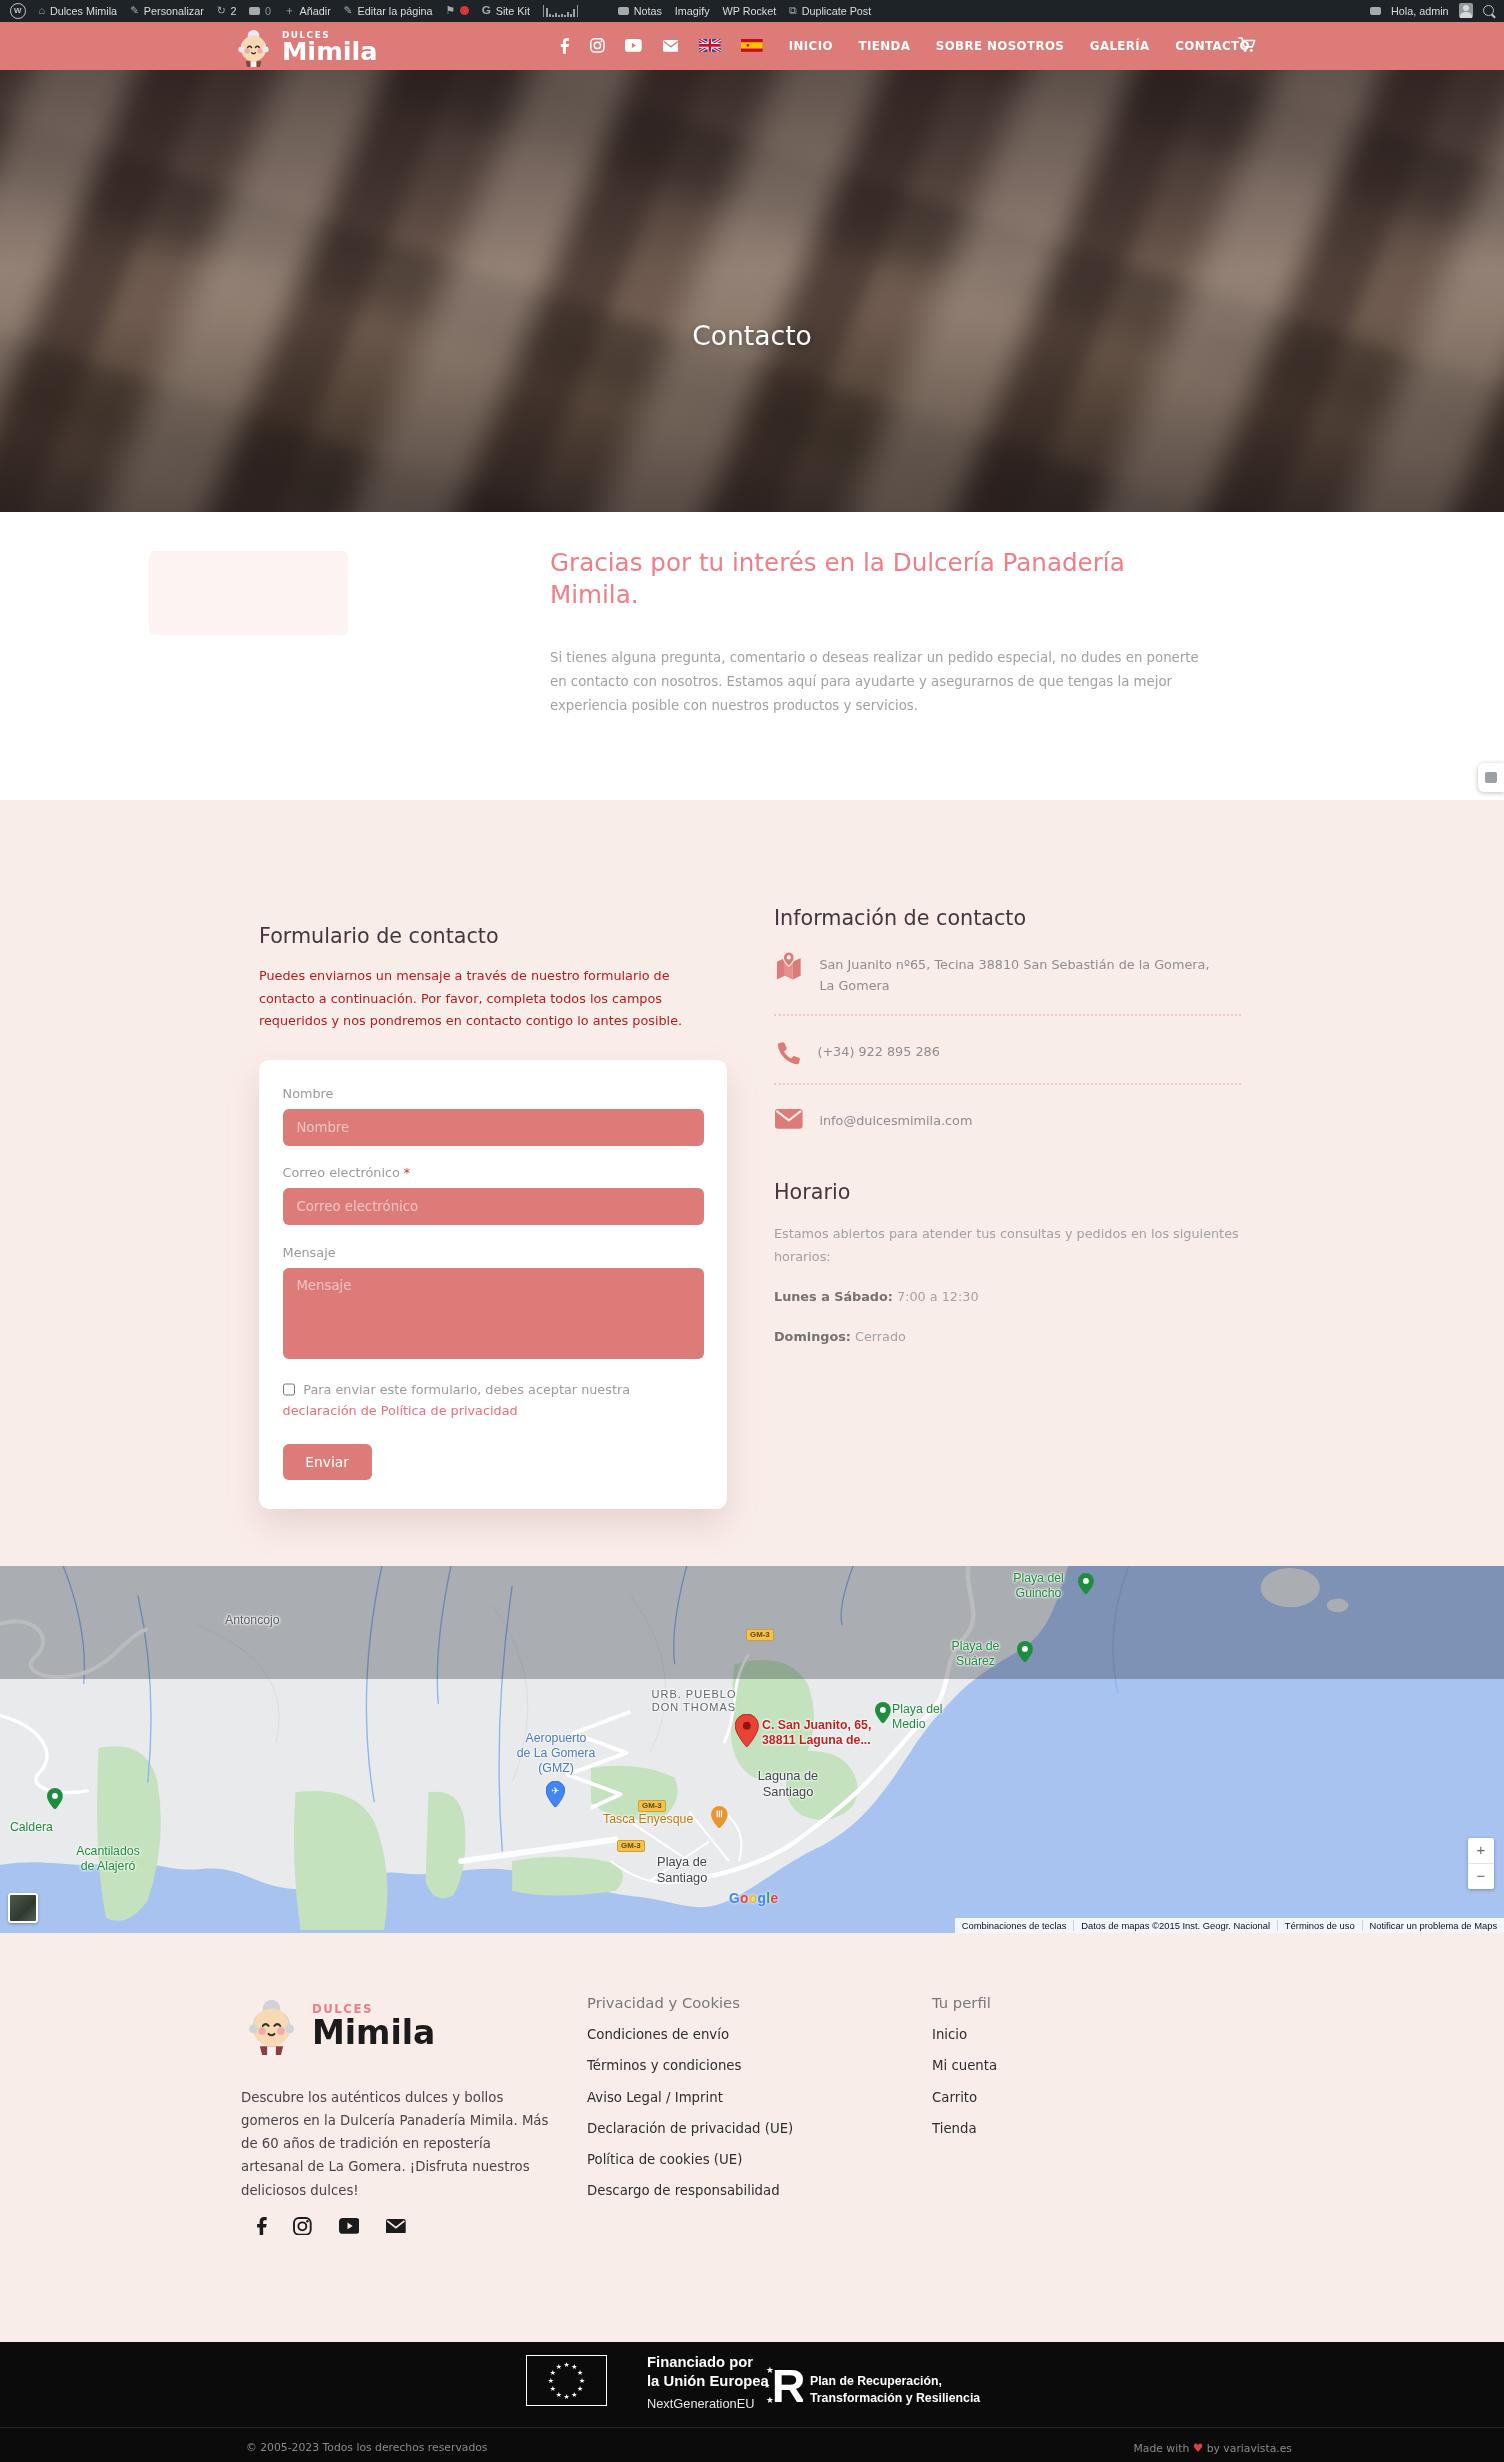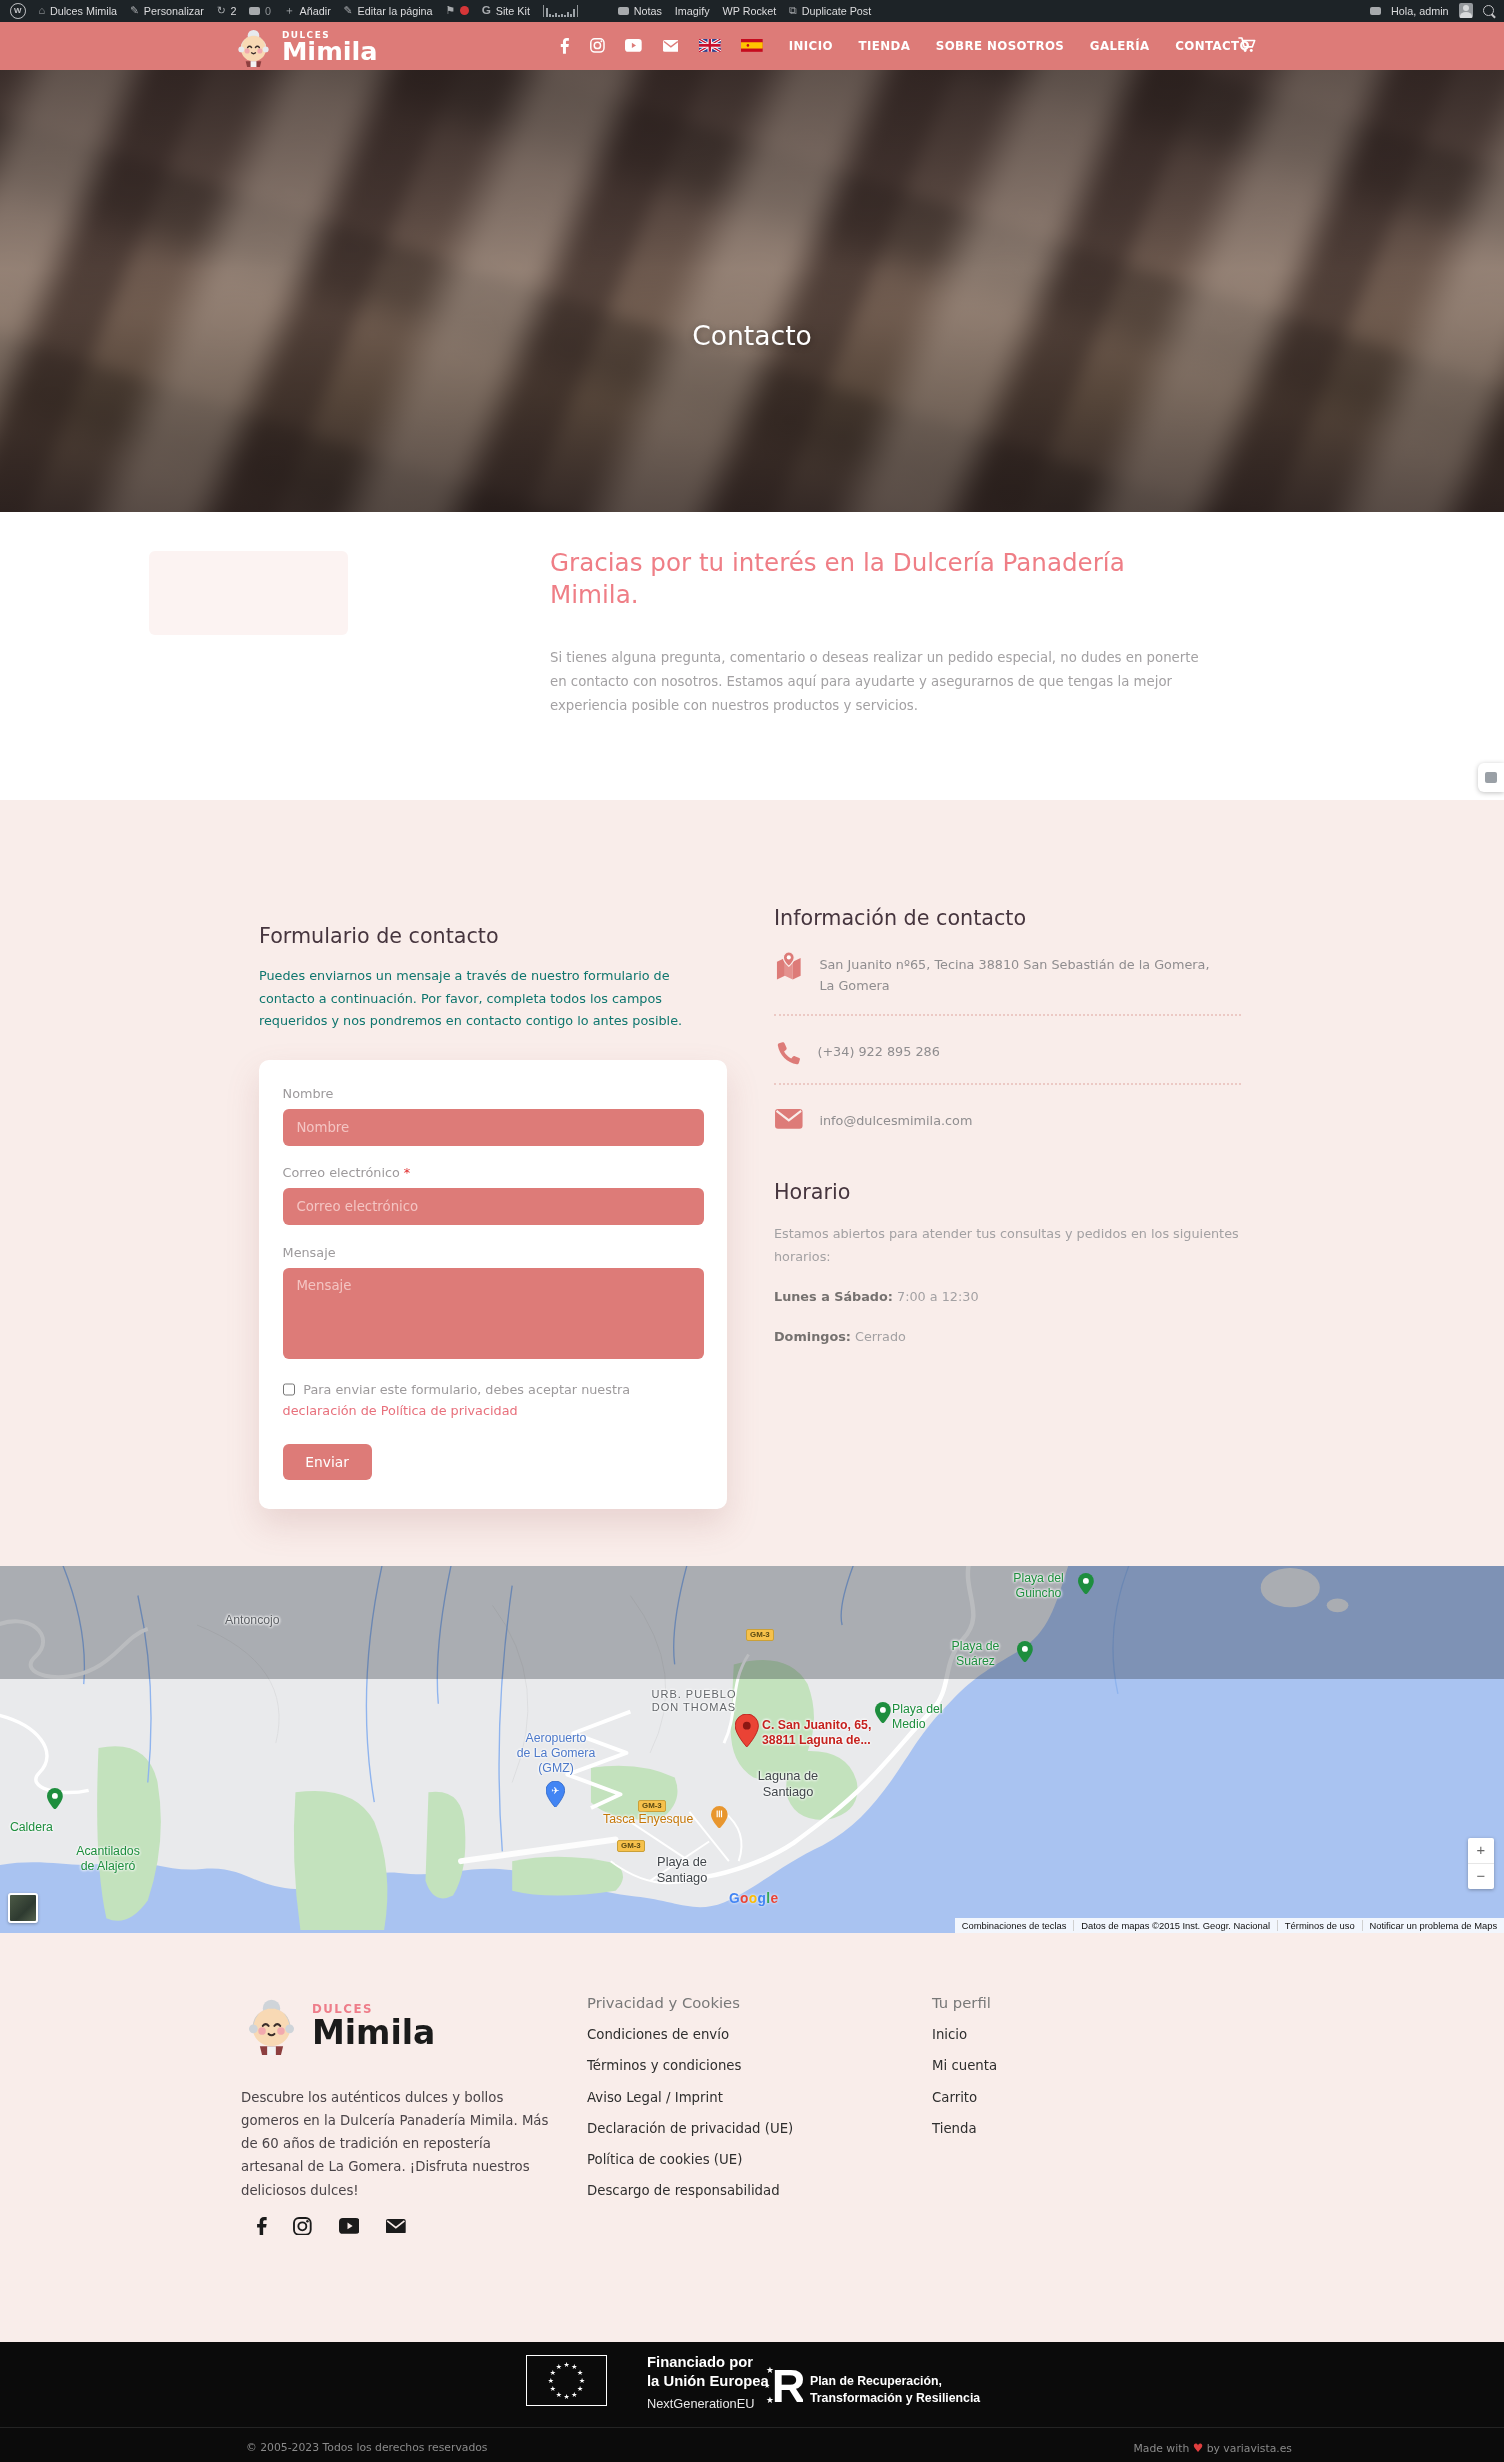--- a/index.html
+++ b/index.html
@@ -53,21 +53,21 @@
   #intro .fadeimg{left:149px;top:39px;width:199px;height:84px;background:rgba(238,186,184,.18);border-radius:5.9px;}
   #intro h2{left:550px;top:35px;width:650px;margin:0;font-size:24.6px;line-height:1.32;font-weight:500;color:#ef7e86;}
   #intro p{left:550px;top:134px;width:660px;margin:0;font-size:13.3px;line-height:1.8;color:#a3a1a3;}
   .edge-widget{right:0;top:251px;width:25.6px;height:29.6px;background:#fff;border-radius:5.9px 0 0 5.9px;box-shadow:0 1px 4.9px rgba(0,0,0,.25);display:flex;align-items:center;justify-content:center;}
   .edge-widget i{width:11.8px;height:11.8px;background:#9aa0a6;border-radius:2px;display:block;}
 
   
   #content{height:766px;position:relative;background:#f9edea;}
   .h3{font-size:20.7px;font-weight:500;color:#46353e;margin:0;}
   #formcol{left:259px;top:124px;width:536px;}
-  #formcol .lead{margin:17.7px 0 0;font-size:12.8px;line-height:1.75;color:#0f766e;width:443px;}
+  #formcol .lead{margin:17.7px 0 0;font-size:12.8px;line-height:1.75;color:#b91c1c;width:443px;}
   .formcard{margin-top:27.6px;width:421px;background:#fff;border-radius:9.9px;padding:25.6px 23.6px 29.6px;box-shadow:0 15.8px 33px rgba(160,95,95,.18);}
   .flabel{font-size:12.8px;color:#9d9a9c;margin:0 0 7.9px;}
   .flabel .req{color:#e02b2b;margin-left:3.9px;}
   .fin{width:100%;box-sizing:border-box;background:#dd7b78;border:none;border-radius:5.9px;height:37px;padding:0 13.8px;
     font-family:"DejaVu Sans",sans-serif;font-size:13.3px;color:#fff;margin-bottom:19.7px;}
   .fin::placeholder,.fta::placeholder{color:#f4c5c3;opacity:1;}
   .fta{width:100%;box-sizing:border-box;background:#dd7b78;border:none;border-radius:5.9px;height:91px;padding:9.9px 13.8px;
     font-family:"DejaVu Sans",sans-serif;font-size:13.3px;color:#fff;resize:none;margin-bottom:15.8px;}
   .consent{font-size:12.8px;line-height:1.7;color:#9d9a9c;}
   .consent input{width:12.8px;height:12.8px;vertical-align:-2px;margin:0 7.9px 0 0;accent-color:#dd7b78;}

